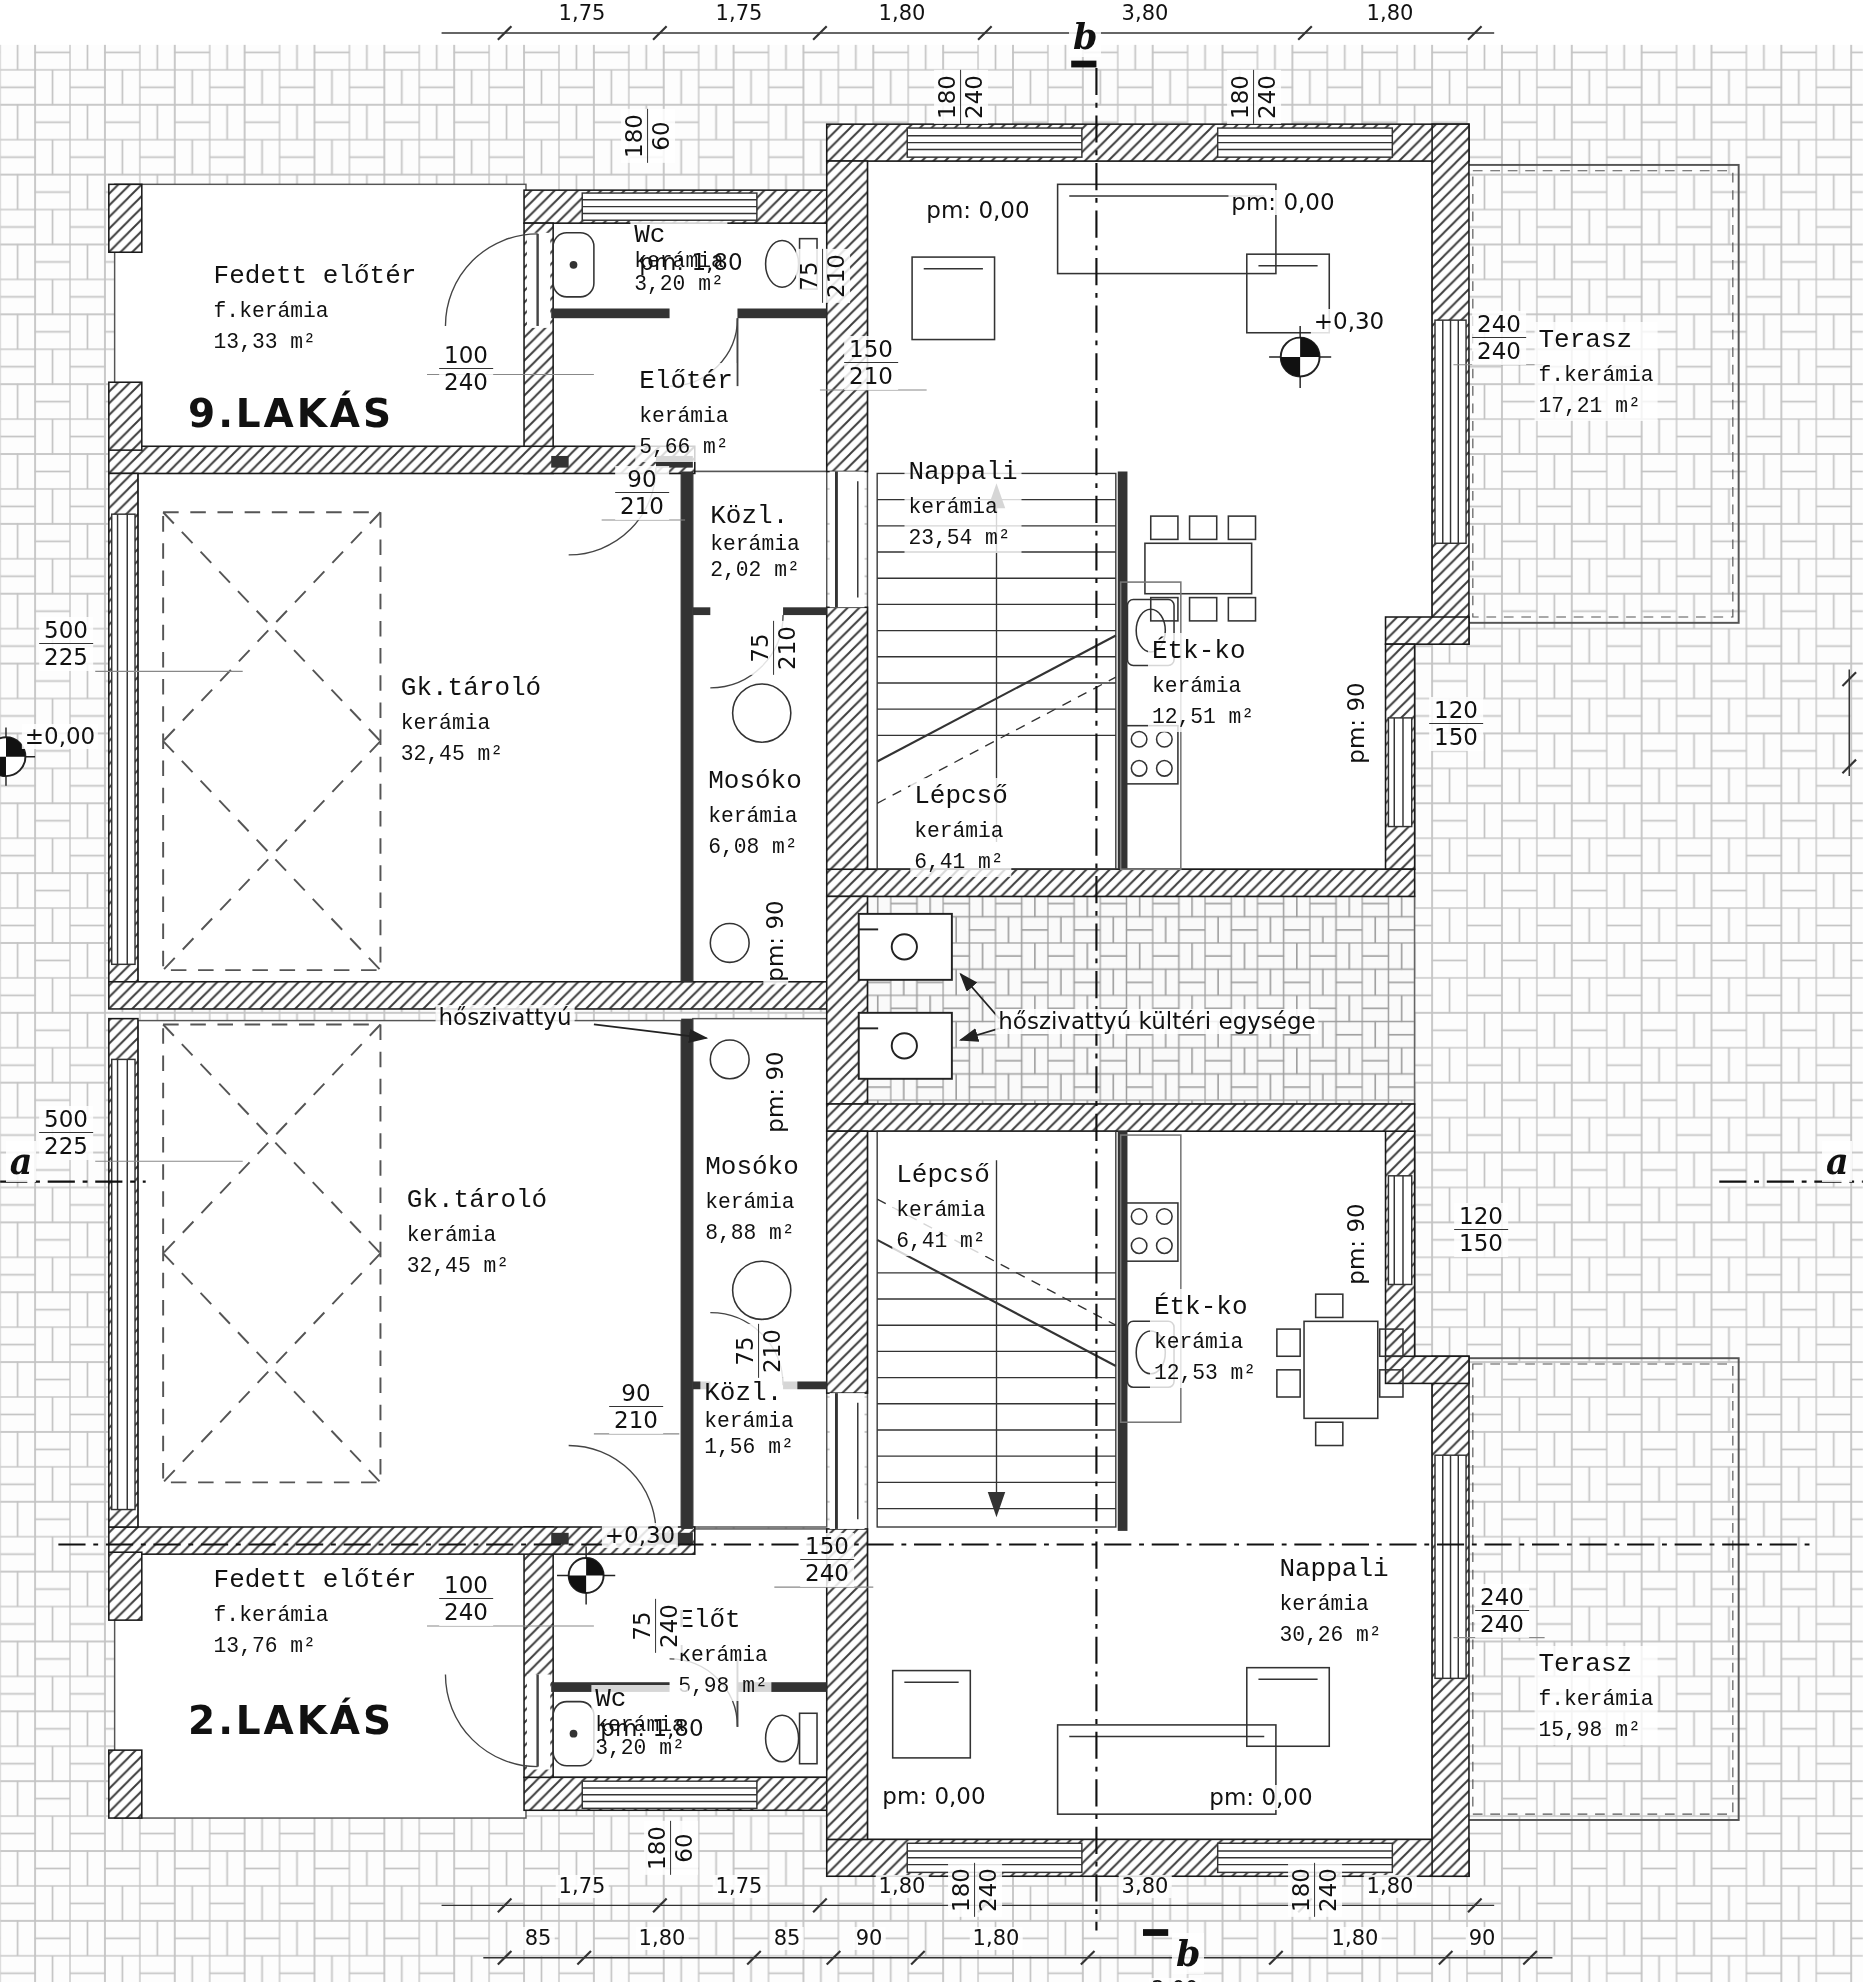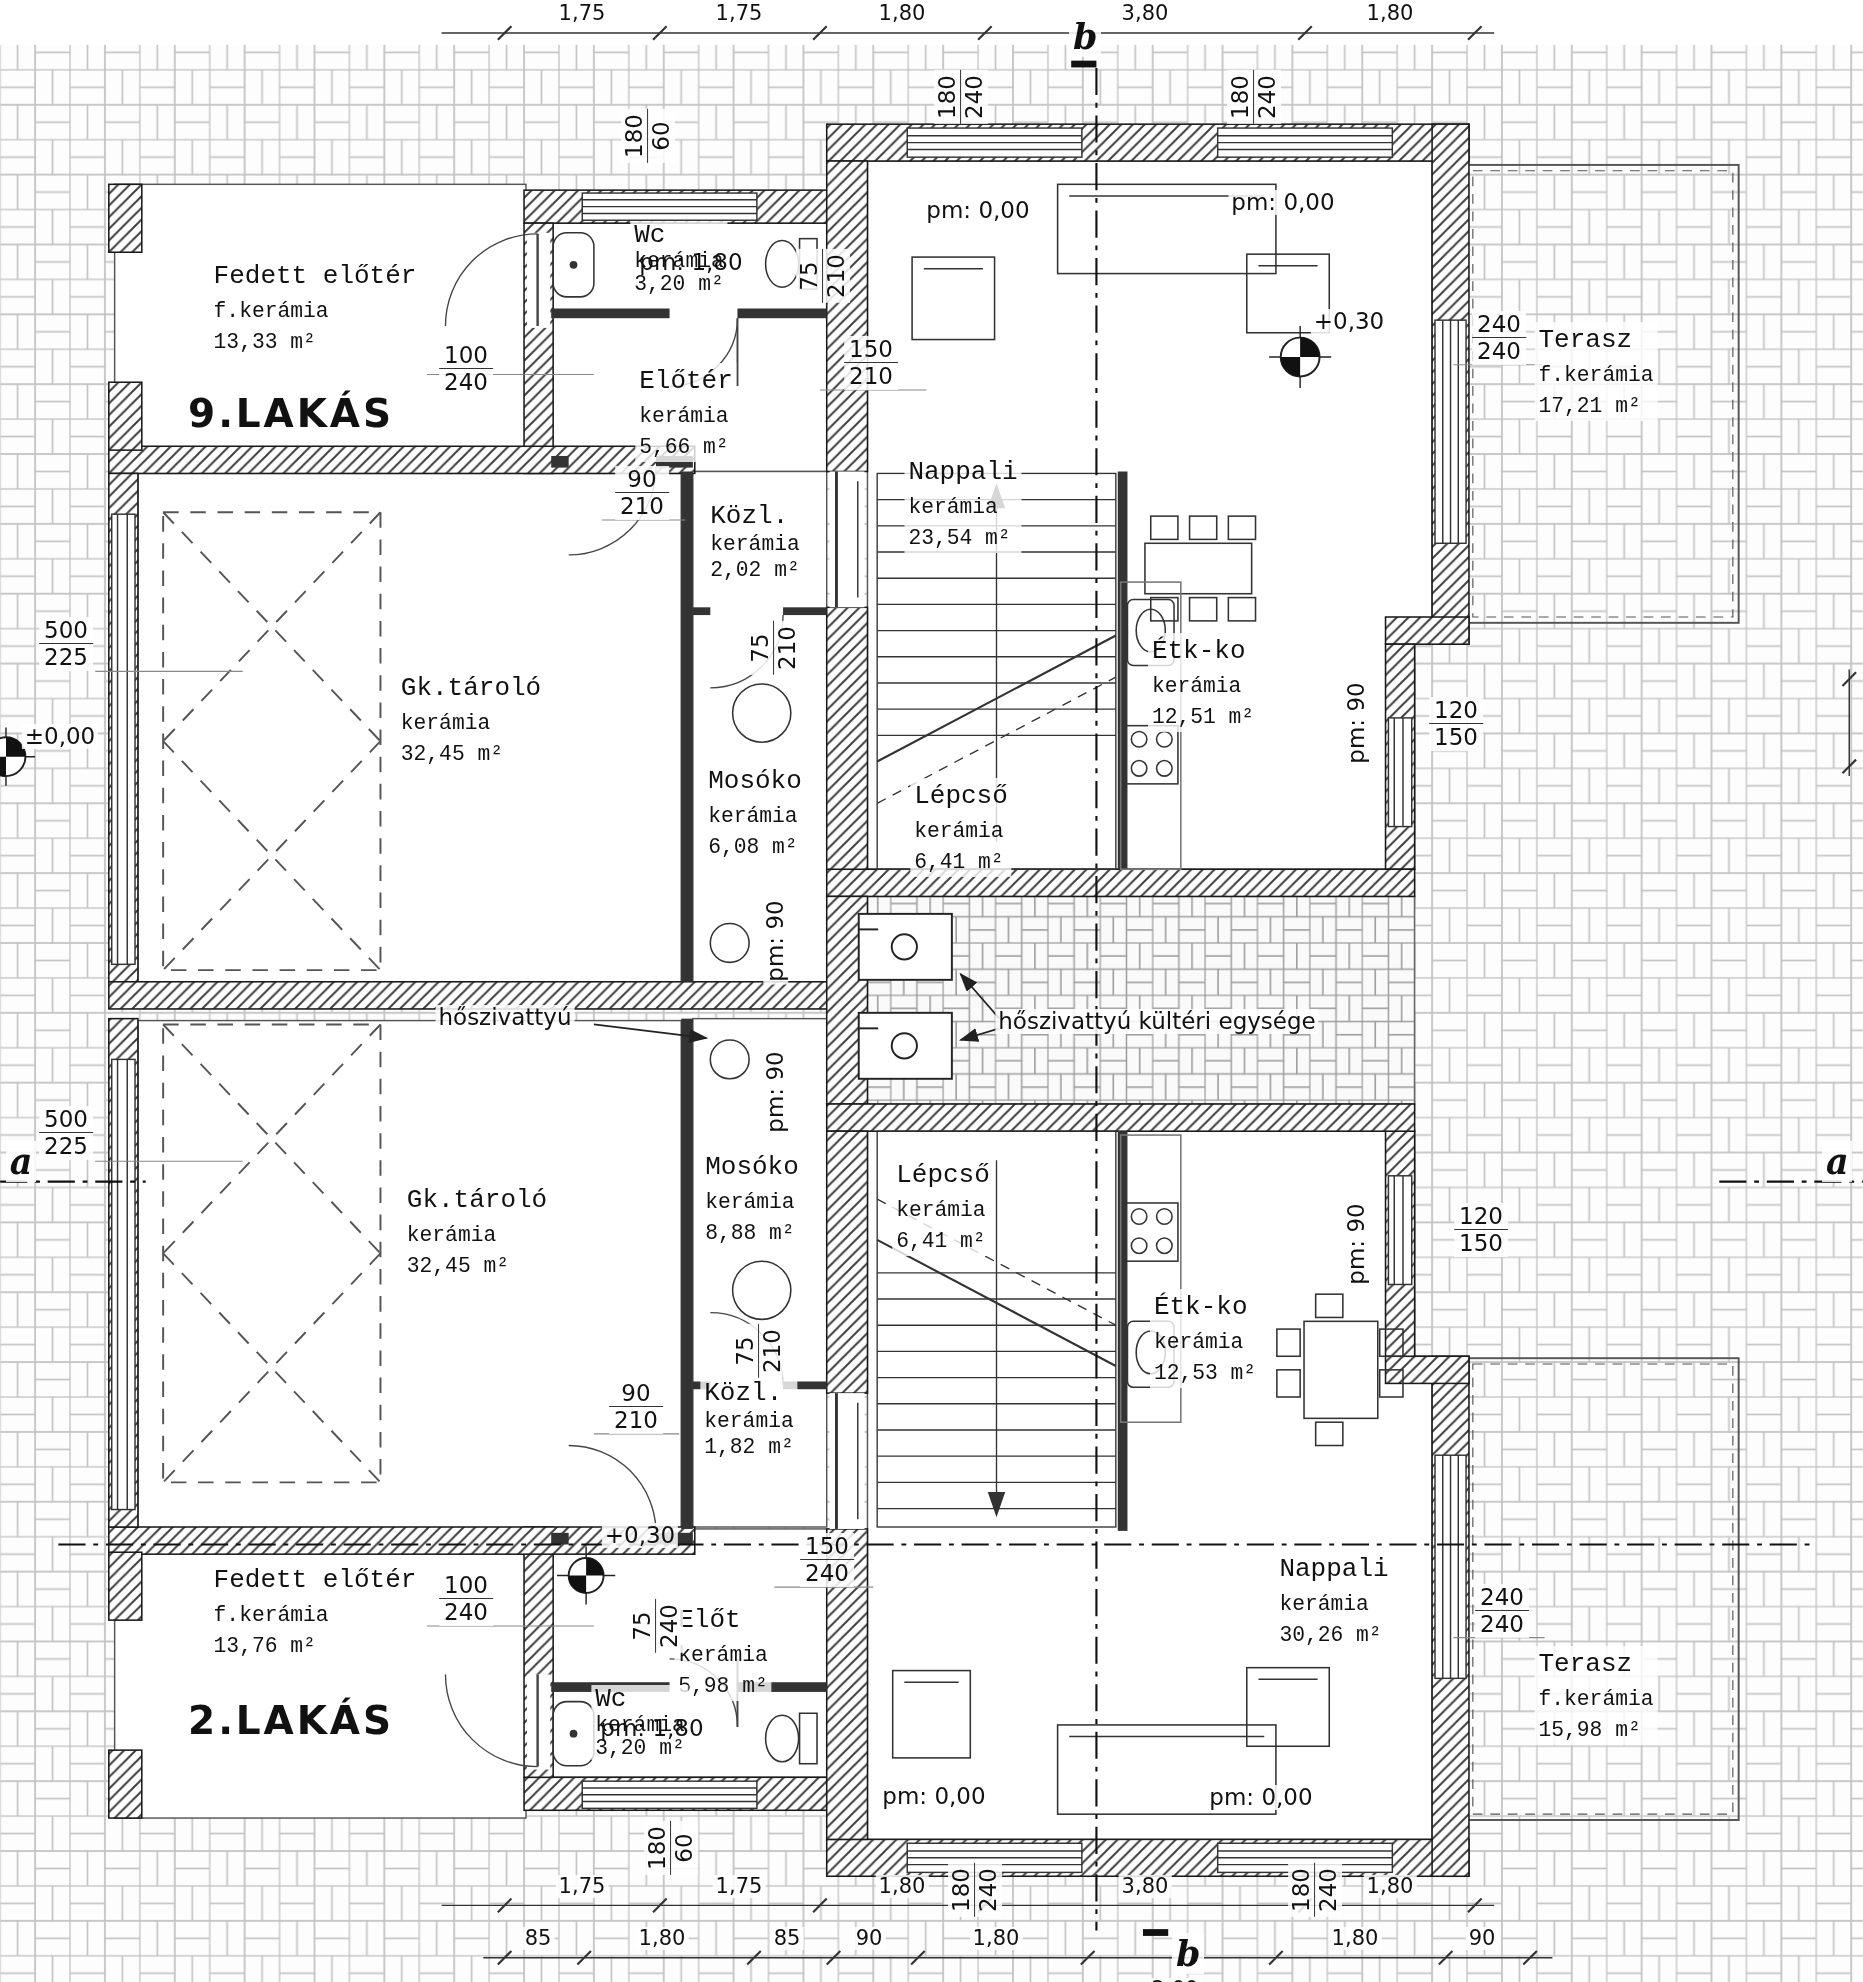--- a/index.html
+++ b/index.html
@@ -505,21 +505,21 @@
   <span class="ra">8,88 m²</span>
 </div>
 <div class="room-label" style="left:943px;top:1157px">
   <span class="rn">Lépcső</span>
   <span class="rm">kerámia</span>
   <span class="ra">6,41 m²</span>
 </div>
 <div class="room-label" style="left:749px;top:1378px;line-height:1.2">
   <span class="rn">Közl.</span>
   <span class="rm">kerámia</span>
-  <span class="ra">1,82 m²</span>
+  <span class="ra">1,56 m²</span>
 </div>
 <div class="room-label" style="left:723px;top:1602px">
   <span class="rn">Előt</span>
   <span class="rm">kerámia</span>
   <span class="ra">5,98 m²</span>
 </div>
 <div class="room-label" style="left:640px;top:1685px;line-height:1.1">
   <span class="rn">Wc</span>
   <span class="rm">kerámia</span>
   <span class="ra">3,20 m²</span>

